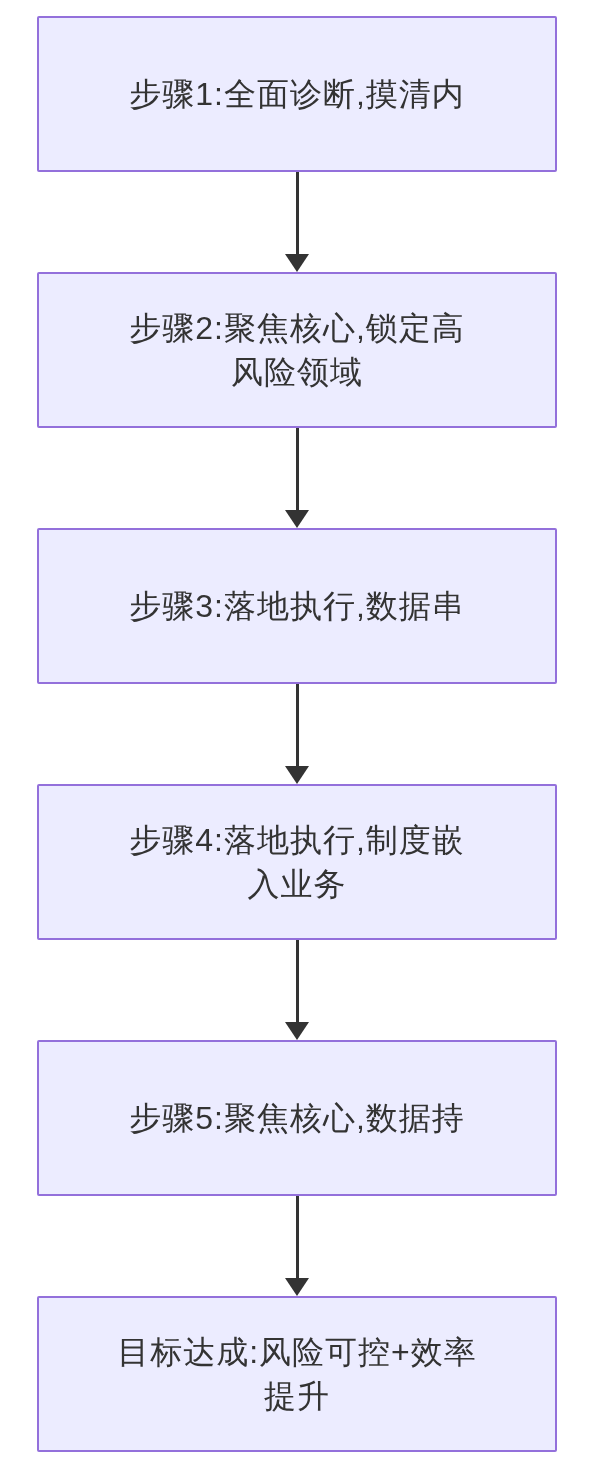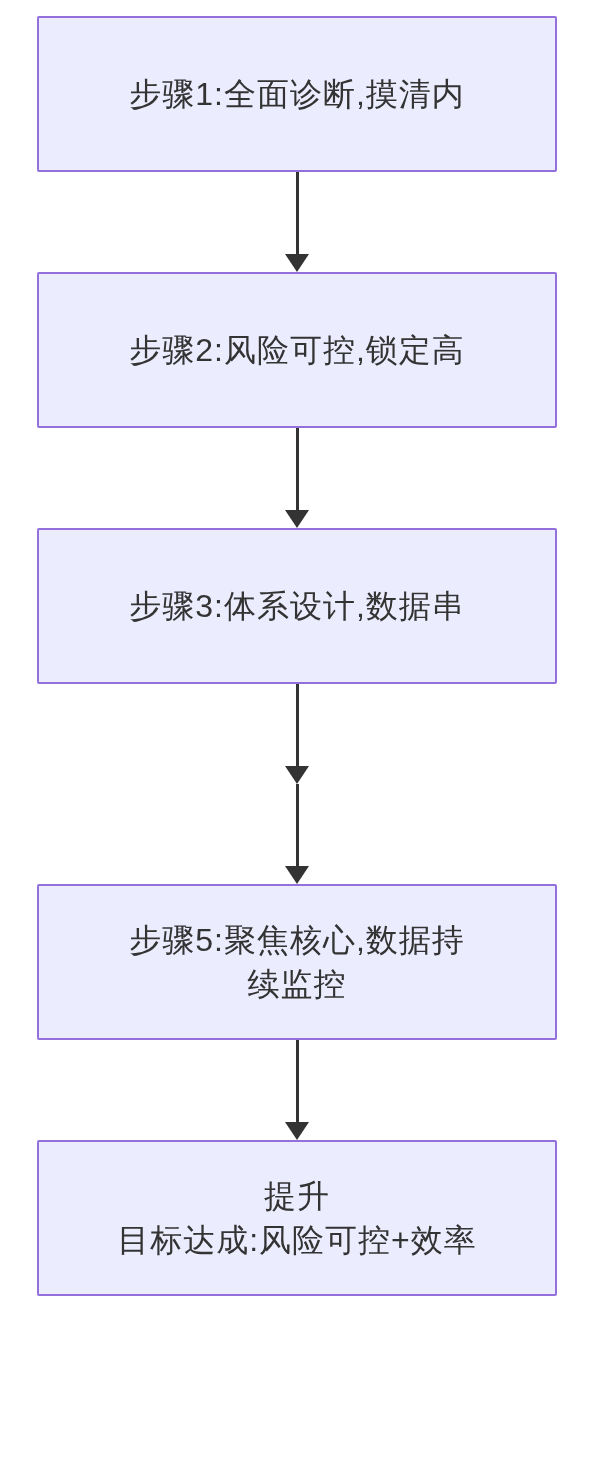--- a/index.html
+++ b/index.html
@@ -74,58 +74,64 @@
     </div>
   </div>
 
   <div class="arrow">
     <div class="arrow-line"></div>
     <div class="arrow-head"></div>
   </div>
 
   <div class="node">
     <div class="node-label">
-      <span>步骤2:风险可控,锁定高</span>
+      <span>步骤2:聚焦核心,锁定高</span>
+      <span>风险领域</span>
     </div>
   </div>
 
   <div class="arrow">
     <div class="arrow-line"></div>
     <div class="arrow-head"></div>
   </div>
 
   <div class="node">
     <div class="node-label">
-      <span>步骤3:体系设计,数据串</span>
-    </div>
-  </div>
-
-  <div class="arrow">
-    <div class="arrow-line"></div>
-    <div class="arrow-head"></div>
-  </div>
-
-
-  <div class="arrow">
-    <div class="arrow-line"></div>
-    <div class="arrow-head"></div>
-  </div>
-
-  <div class="node">
-    <div class="node-label">
-      <span>步骤5:聚焦核心,数据持</span>
-      <span>续监控</span>
+      <span>步骤3:落地执行,数据串</span>
     </div>
   </div>
 
   <div class="arrow">
     <div class="arrow-line"></div>
     <div class="arrow-head"></div>
   </div>
 
   <div class="node">
     <div class="node-label">
+      <span>步骤4:落地执行,制度嵌</span>
+      <span>入业务</span>
+    </div>
+  </div>
+
+  <div class="arrow">
+    <div class="arrow-line"></div>
+    <div class="arrow-head"></div>
+  </div>
+
+  <div class="node">
+    <div class="node-label">
+      <span>步骤5:聚焦核心,数据持</span>
+    </div>
+  </div>
+
+  <div class="arrow">
+    <div class="arrow-line"></div>
+    <div class="arrow-head"></div>
+  </div>
+
+  <div class="node">
+    <div class="node-label">
+      <span>目标达成:风险可控+效率</span>
       <span>提升</span>
-      <span>目标达成:风险可控+效率</span>
     </div>
   </div>
 
 </div>
 
 </body></html>

